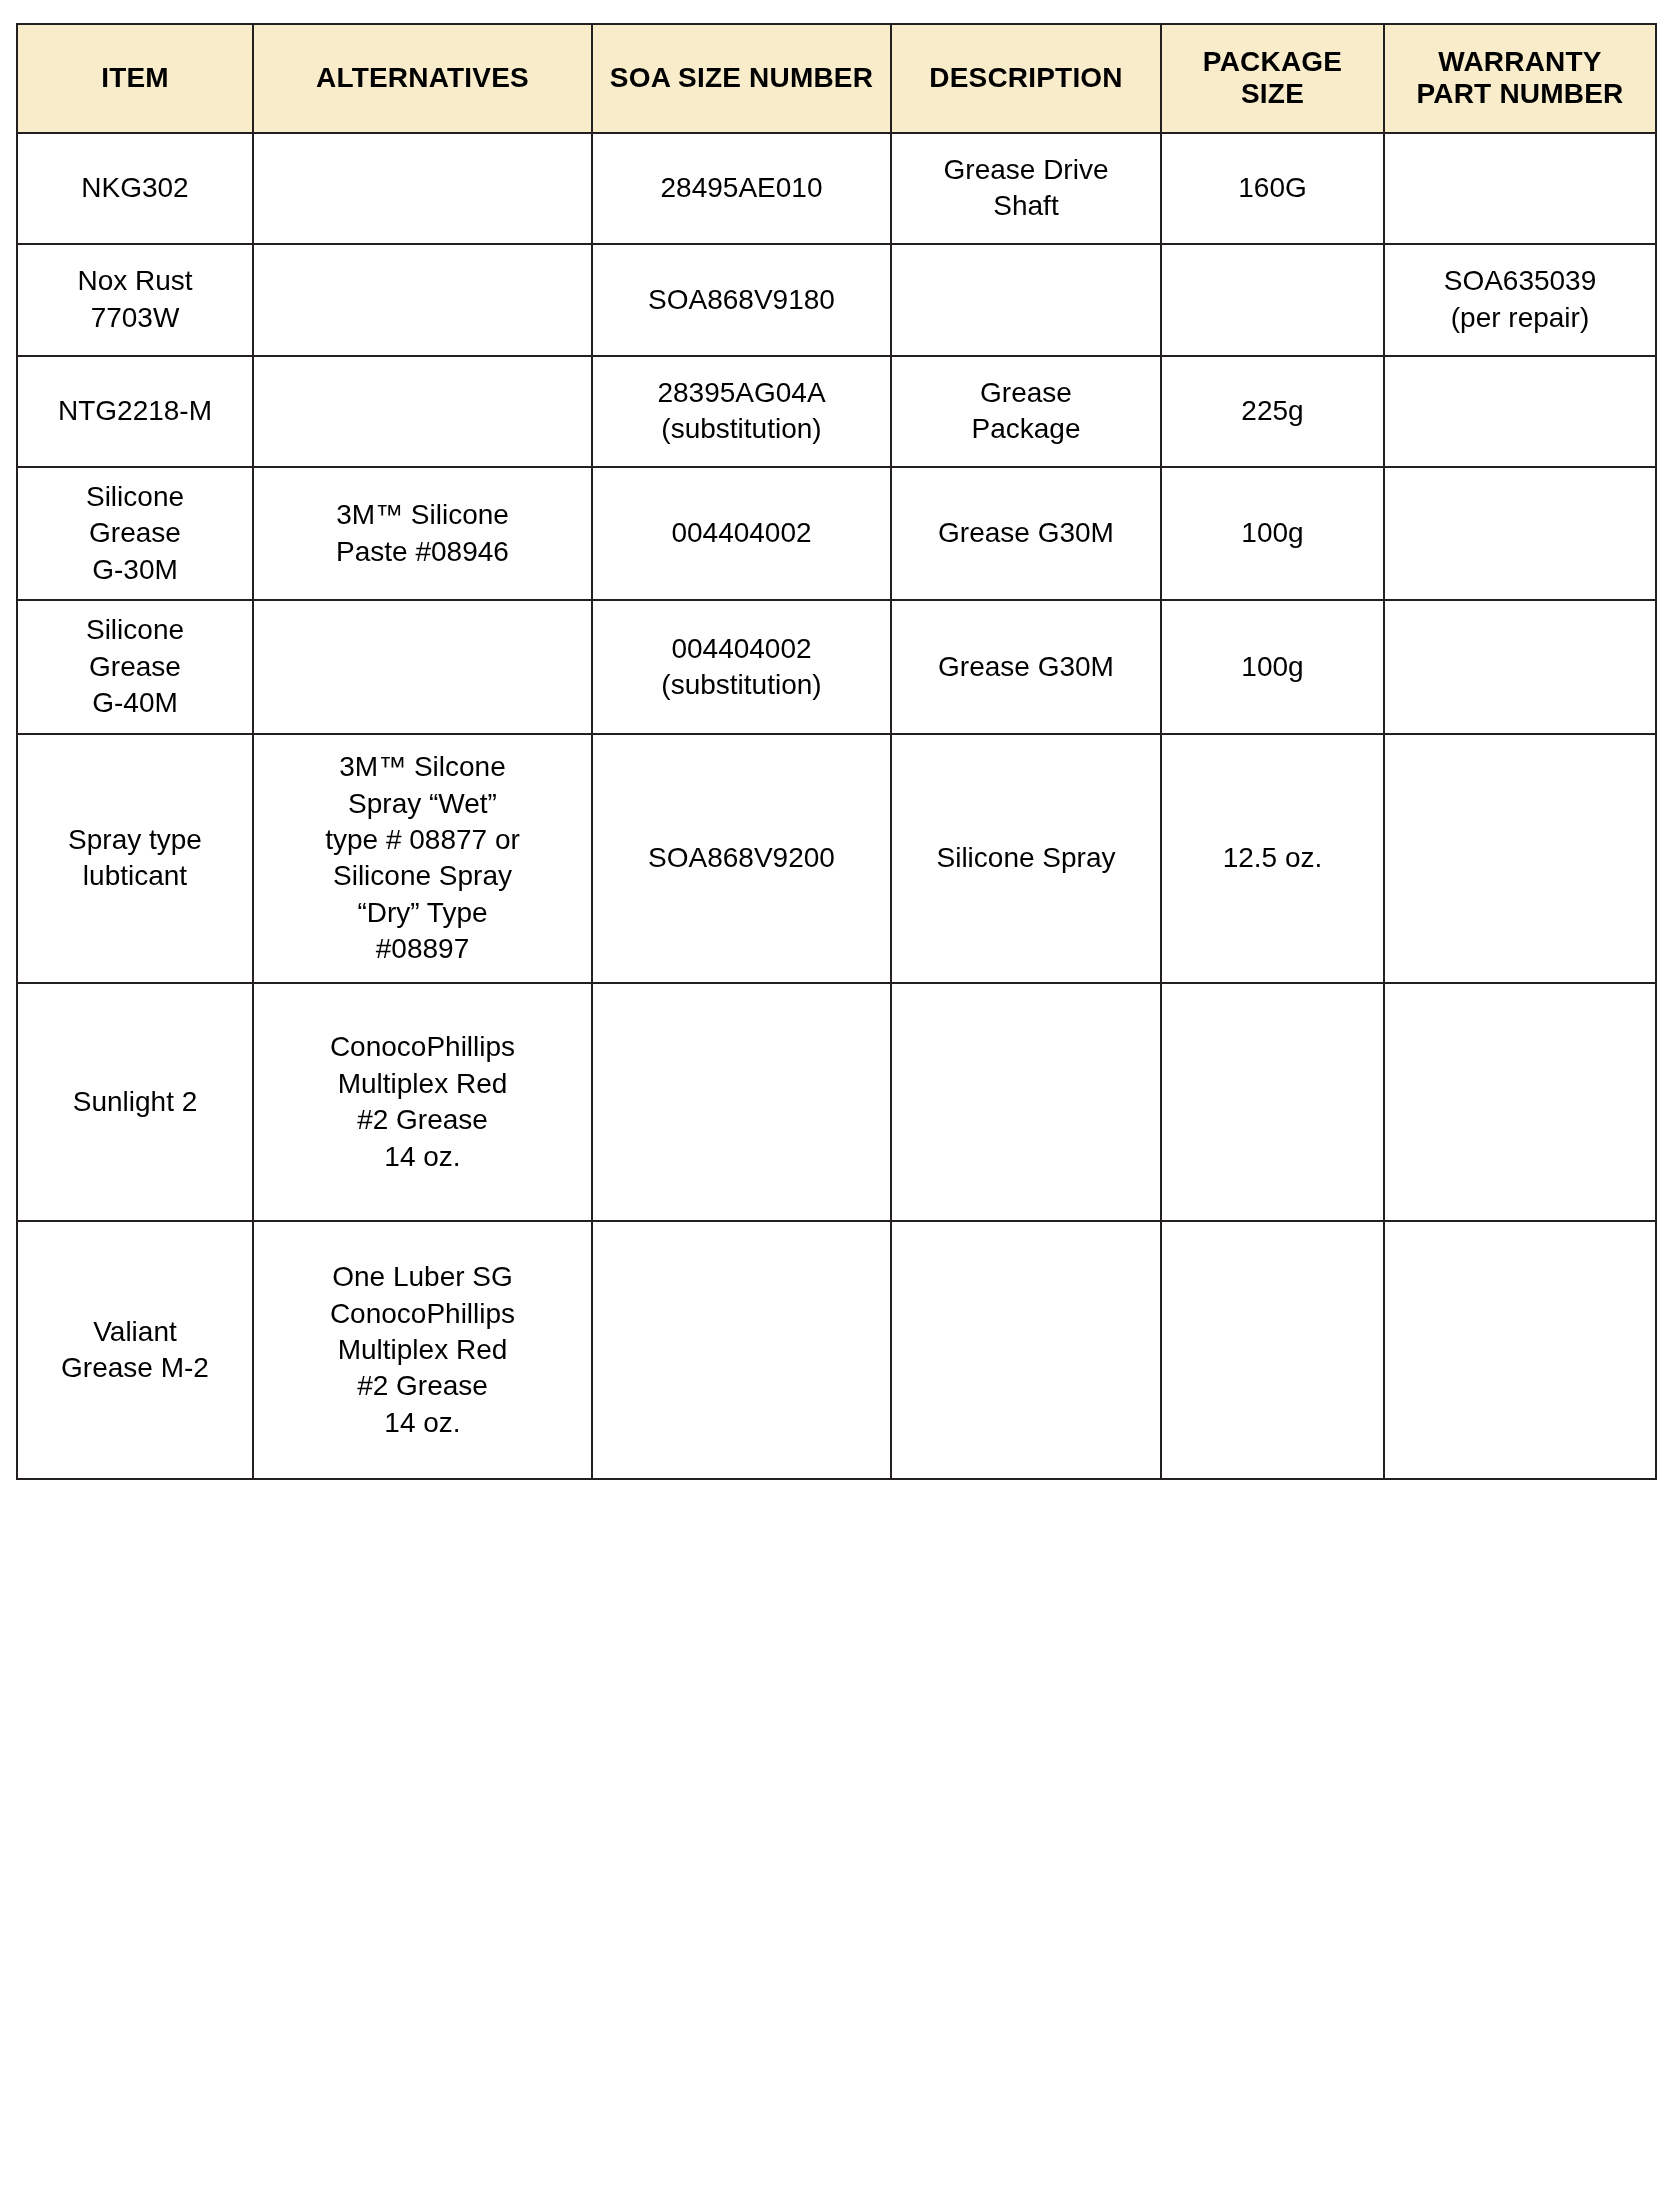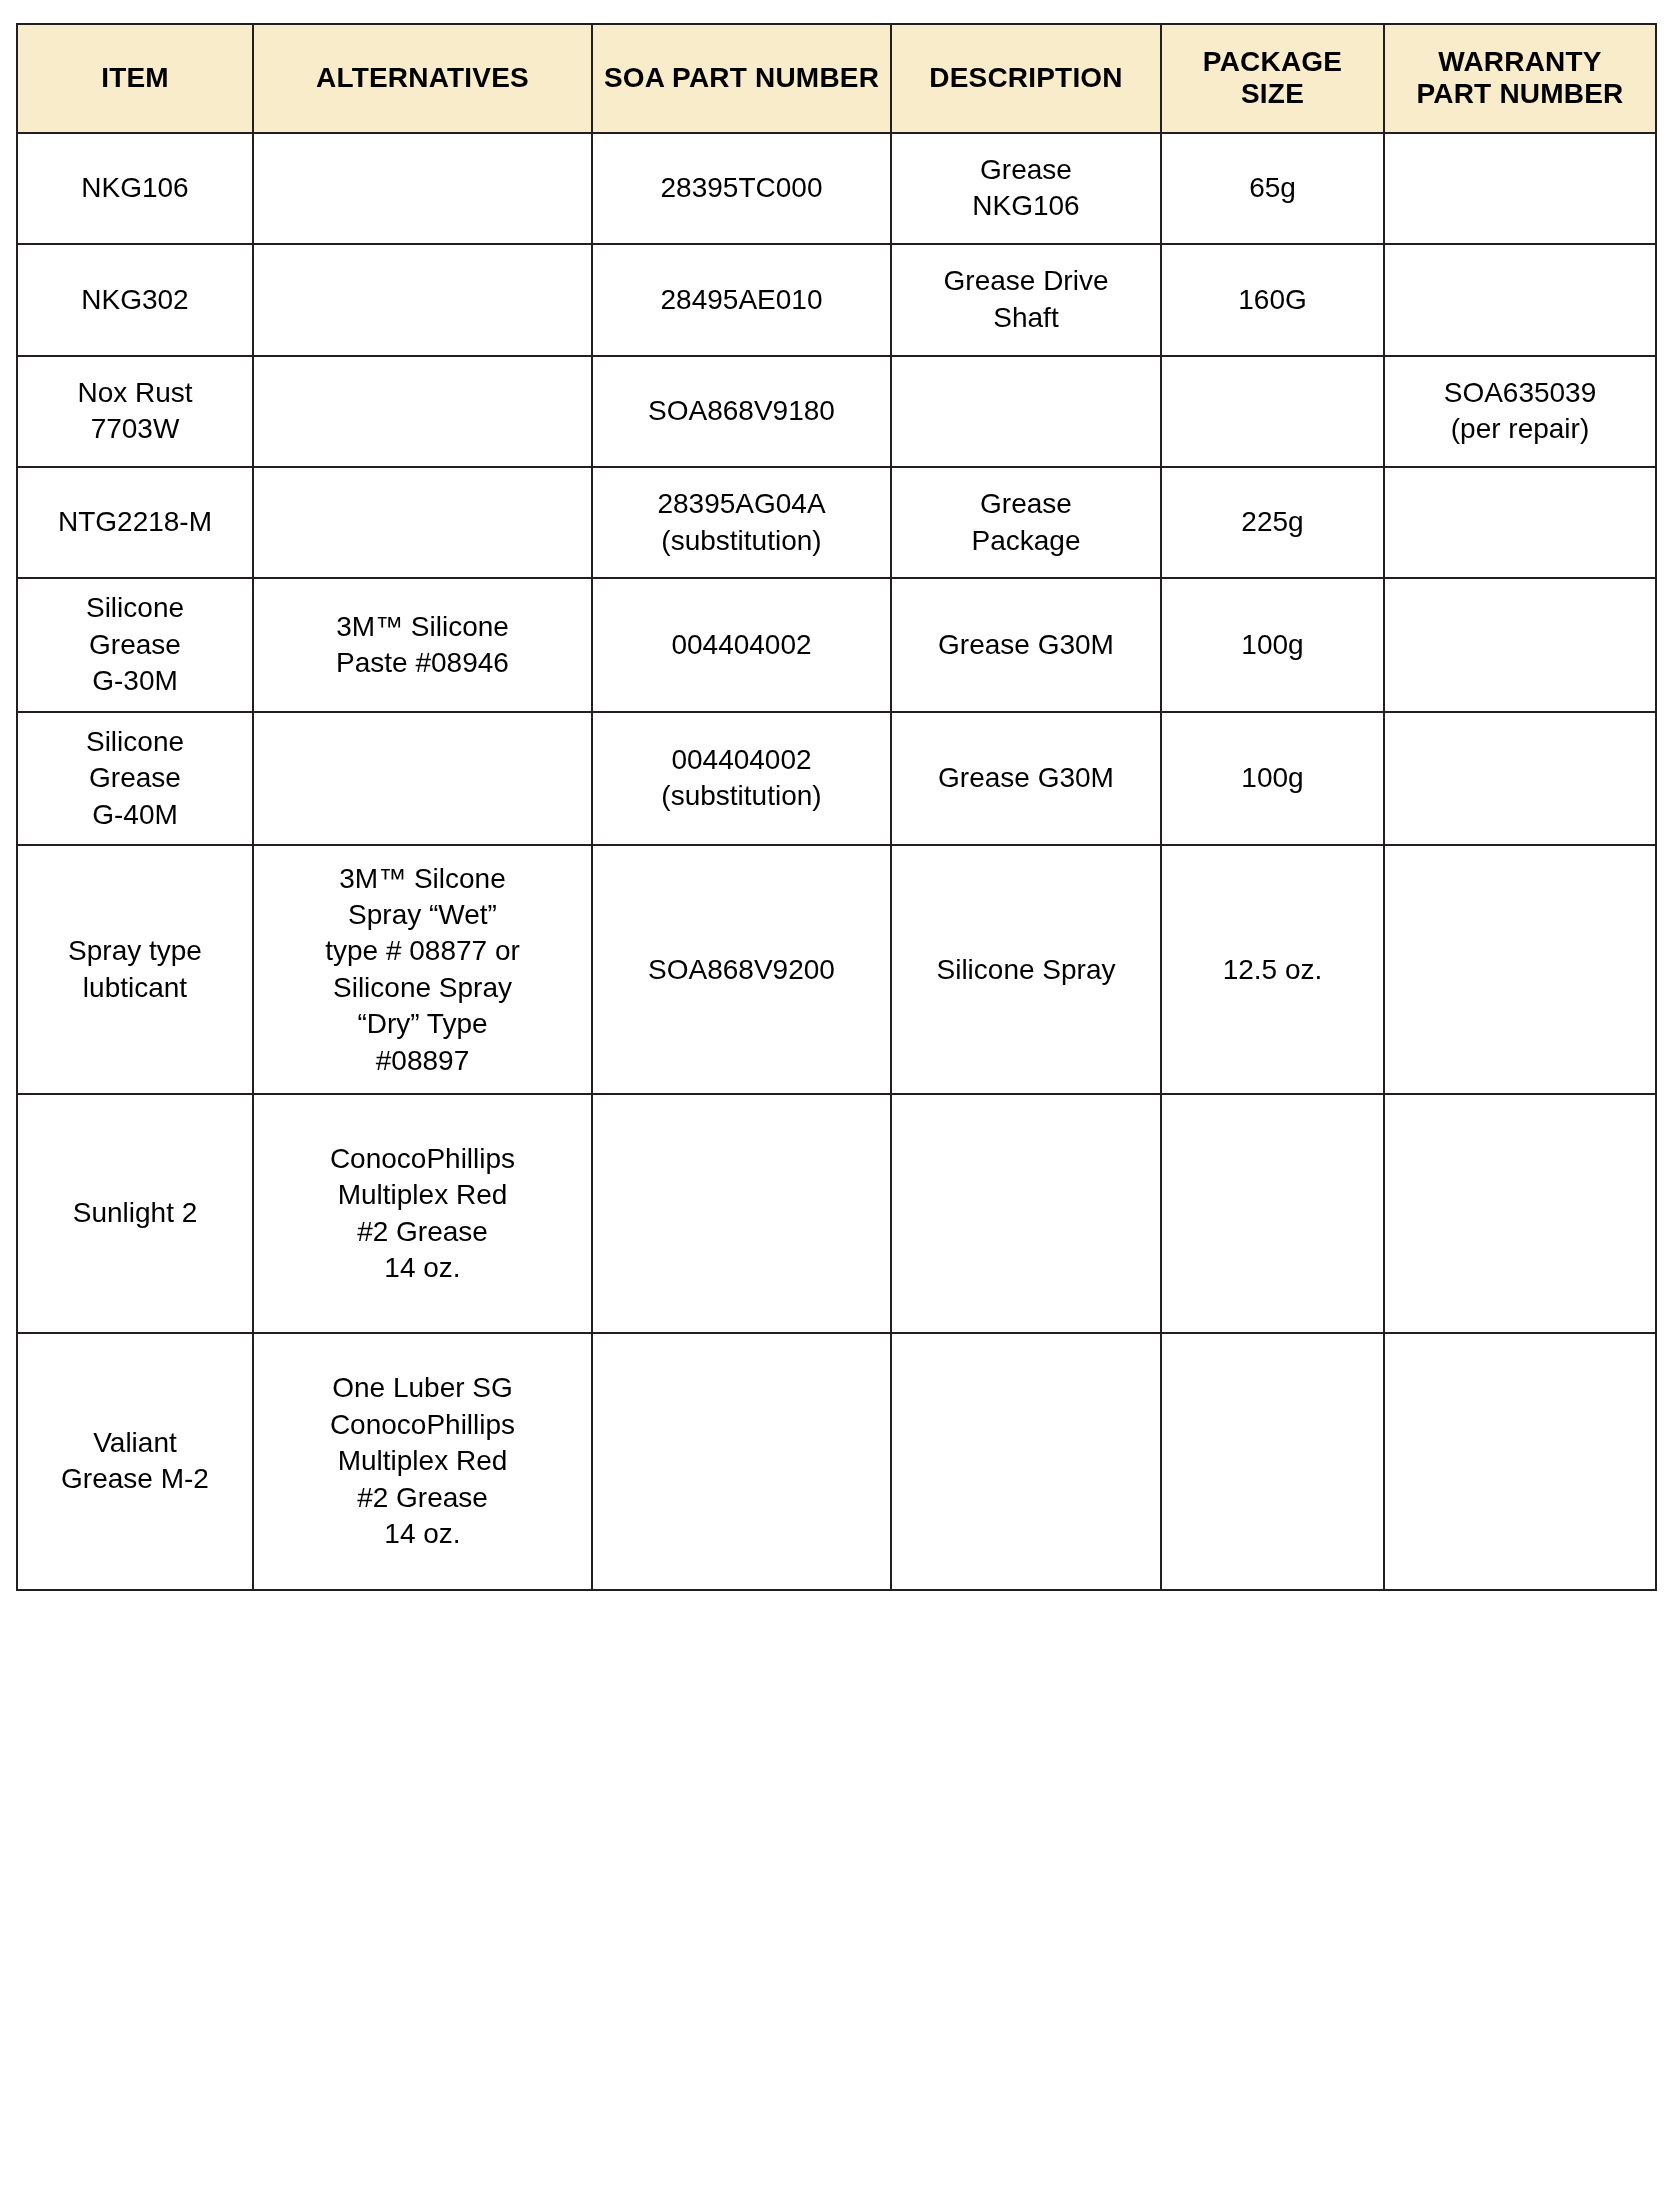--- a/index.html
+++ b/index.html
@@ -72,35 +72,27 @@
       <col class="c-alt">
       <col class="c-soa">
       <col class="c-desc">
       <col class="c-pkg">
       <col class="c-war">
     </colgroup>
     <thead>
       <tr>
         <th><span>ITEM</span></th>
         <th><span>ALTERNATIVES</span></th>
-        <th><span>SOA PART NUMBER</span></th>
+        <th><span>SOA SIZE NUMBER</span></th>
         <th><span>DESCRIPTION</span></th>
         <th><span>PACKAGE<br>SIZE</span></th>
         <th><span>WARRANTY<br>PART NUMBER</span></th>
       </tr>
     </thead>
     <tbody id="tbody">
-        <tr class="r-h1">
-          <td>NKG106</td>
-          <td class="empty"></td>
-          <td>28395TC000</td>
-          <td>Grease<br>NKG106</td>
-          <td>65g</td>
-          <td class="empty"></td>
-        </tr>
         <tr class="r-h1">
           <td>NKG302</td>
           <td class="empty"></td>
           <td>28495AE010</td>
           <td>Grease Drive<br>Shaft</td>
           <td>160G</td>
           <td class="empty"></td>
         </tr>
         <tr class="r-h1">
           <td>Nox Rust<br>7703W</td>

